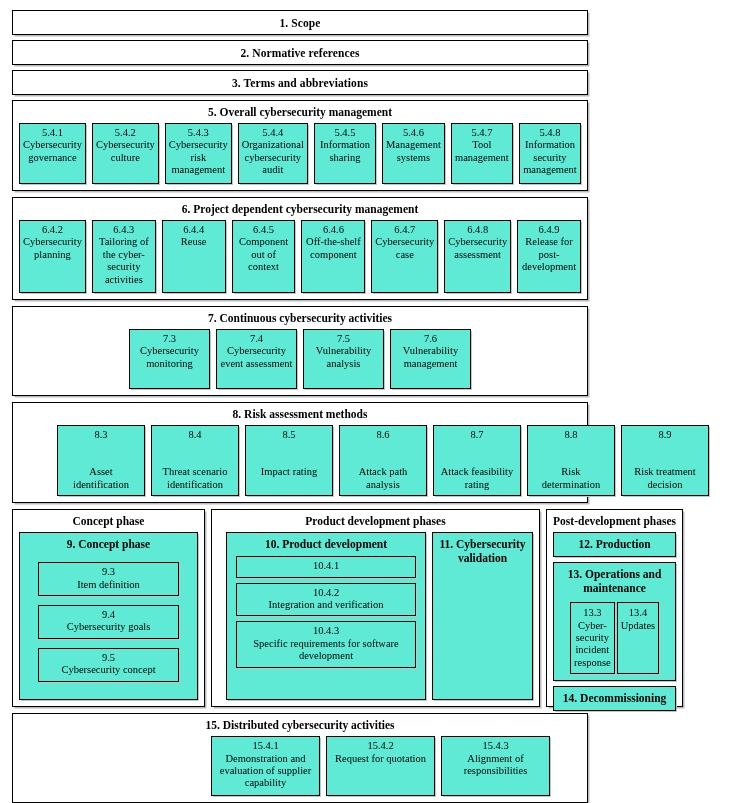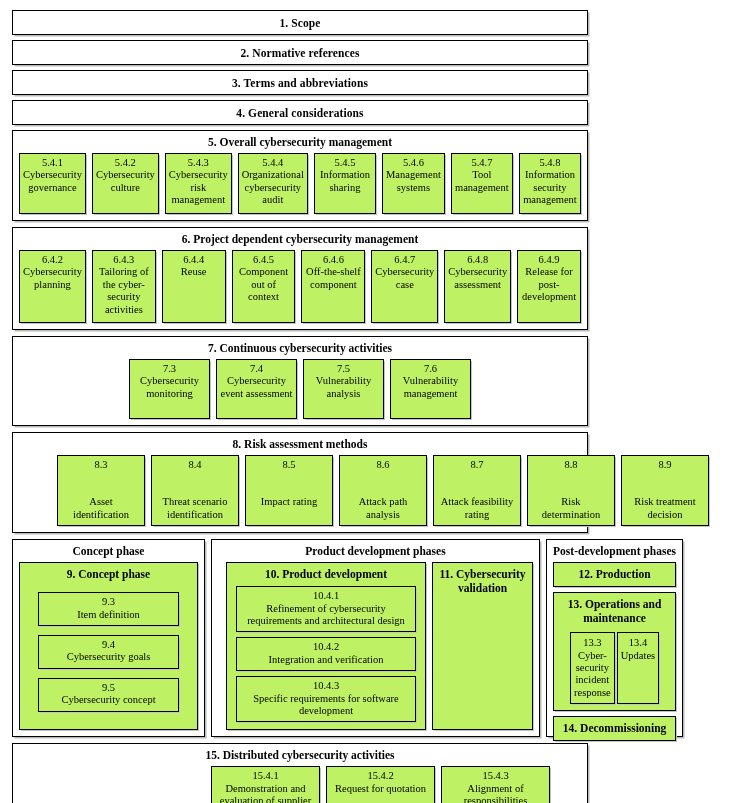--- a/index.html
+++ b/index.html
@@ -25,21 +25,21 @@
 
   
   .bx {
     border: 1px solid #000;
     background: #fff;
     box-sizing: border-box;
     box-shadow: 2px 2px 0 -0.5px #b9b9b9;
   }
   .bx-thin {
     border: 1px solid #000;
-    background: #bef264;
+    background: #5eead4;
     box-sizing: border-box;
     box-shadow: 1.5px 1.5px 0 -0.5px #c4c4c4;
   }
 
   
   .banner {
     height: 25px;
     margin-bottom: 5px;
     display: flex;
     align-items: center;
@@ -189,23 +189,20 @@
 <div id="root">
 
   <div class="bx banner">
     <span class="lbl">1. Scope</span>
   </div>
   <div class="bx banner">
     <span class="lbl">2. Normative references</span>
   </div>
   <div class="bx banner">
     <span class="lbl">3. Terms and abbreviations</span>
-  </div>
-  <div class="bx banner">
-    <span class="lbl">4. General considerations</span>
   </div>
 
   <div class="bx clause">
     <div class="clause-title">5. Overall cybersecurity management</div>
     <div class="row h-sec5">
       <div class="bx-thin cell">
         <span class="num">5.4.1</span>
         <span class="txt">Cybersecurity governance</span>
       </div>
       <div class="bx-thin cell">
@@ -357,21 +354,20 @@
     </div>
 
     <div class="bx phase col-product">
       <div class="phase-title">Product development phases</div>
       <div class="phase-body">
         <div class="bx-thin subclause pd-main">
           <div class="subclause-title">10. Product development</div>
           <div class="stack-tight pd-items">
             <div class="bx-thin pill">
               <span class="num">10.4.1</span><br>
-              <span class="txt">Refinement of cybersecurity requirements and architectural design</span>
             </div>
             <div class="bx-thin pill">
               <span class="num">10.4.2</span><br>
               <span class="txt">Integration and verification</span>
             </div>
             <div class="bx-thin pill">
               <span class="num">10.4.3</span><br>
               <span class="txt">Specific requirements for software development</span>
             </div>
           </div>

